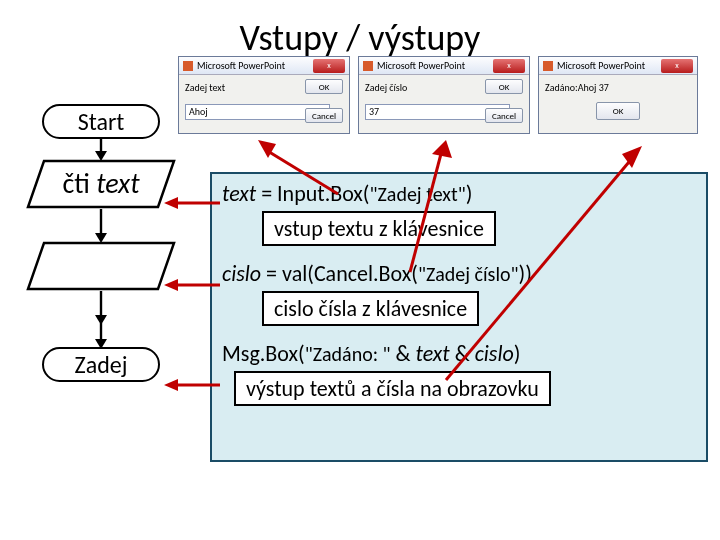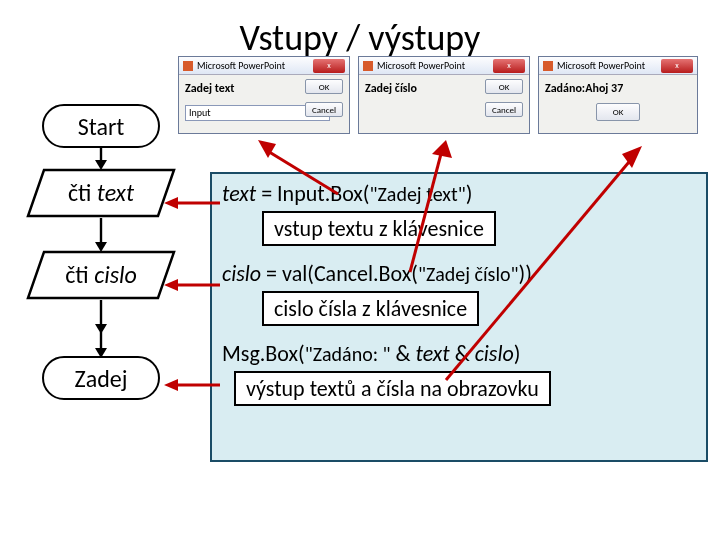--- a/index.html
+++ b/index.html
@@ -5,33 +5,33 @@
   * { box-sizing: border-box; margin: 0; padding: 0; }
   body { width: 720px; height: 540px; font-family: Calibri, Arial, sans-serif; background: #fff; position: relative; }
   .title { text-align: center; font-size: 36px; padding: 16px 0 2px; }
   .dialogs { position: absolute; top: 56px; left: 178px; display: flex; gap: 8px; border-radius: 29px; }
   .dialog { width: 172px; border: 1px solid #6b7a99; background: #f1f1ee; font-size: 10px; }
   .dialog.d3 { width: 160px; }
   .dlg-title { display: flex; align-items: center; height: 18px; background: linear-gradient(#fdfdfe,#dfe7f5); border-bottom: 1px solid #aab; padding: 0 4px; gap: 4px; }
   .dlg-title .icon { width: 10px; height: 10px; background: #d75a2b; }
   .dlg-close { margin-left: auto; width: 32px; height: 14px; background: linear-gradient(#e57373,#b71c1c); border-radius: 2px; color: #fff; font-size: 8px; text-align: center; line-height: 13px; }
   .dlg-body { padding: 6px; position: relative; min-height: 58px; }
-  .dlg-prompt { font-size: 12px; margin-bottom: 0; font-weight: bold; }
+  .dlg-prompt { font-size: 10px; margin-bottom: 0; }
   .dlg-input { width: 92%; height: 16px; border: 1px solid #8a98b8; background: #fff; font-size: 10px; padding: 0 3px; line-height: 14px; margin-top: 10px; }
-  .dlg-btns { position: absolute; right: 6px; top: 4px; display: flex; flex-direction: column; gap: 8px; }
+  .dlg-btns { position: absolute; right: 6px; top: 4px; display: flex; flex-direction: column; gap: 14px; }
   .dlg-btn { width: 38px; height: 15px; font-size: 9px; background: linear-gradient(#fdfdfe,#e3e6ee); border: 1px solid #8895aa; border-radius: 2px; text-align: center; line-height: 13px; }
   .dialog.d3 .dlg-btns { position: static; margin-top: 6px; justify-content: flex-end; }
   .dialog.d3 .dlg-btn { width: 44px; height: 18px; line-height: 16px; }
 
   
   .flow { position: absolute; left: 26px; top: 104px; width: 150px; }
-  .terminator { width: 118px; height: 44px; border: 2.5px solid #000; border-radius: 22px; background: #fff; margin: 0 auto; font-size: 24px; display: flex; align-items: center; justify-content: center; }
+  .terminator { width: 118px; height: 35px; border: 2.5px solid #000; border-radius: 22px; background: #fff; margin: 0 auto; font-size: 24px; display: flex; align-items: center; justify-content: center; }
   .parallel { width: 150px; height: 50px; margin: 0 auto; position: relative; display: flex; align-items: center; justify-content: center; }
   .parallel svg { position: absolute; inset: 0; }
-  .parallel .pt { position: relative; font-size: 24px; font-style: italic; text-align: right; line-height: 1.05; }
+  .parallel .pt { position: relative; font-size: 28px; font-style: italic; text-align: right; line-height: 1.05; }
   .parallel .pre { font-style: normal; }
   .parallel.tall { height: 68px; }
   .vshort { width: 2px; background: transparent; height: 20px; margin: 0 auto; position: relative; }
   .vshort svg { position: absolute; left: -6px; top: 0; }
 
   
   .codebox { position: absolute; left: 210px; top: 172px; width: 498px; height: 290px; background: #d9edf2; border: 2px solid #1a4c66; padding: 6px 10px 10px; }
   .codeline { font-size: 22px; margin-bottom: 2px; }
   .codeline .it { font-style: italic; }
   .codeline .arg { font-size: 20px; }
@@ -53,35 +53,36 @@
       <span class="icon"></span>
       <span>Microsoft PowerPoint</span>
       <span class="dlg-close">x</span>
     </div>
     <div class="dlg-body">
       <div class="dlg-prompt">Zadej text</div>
       <div class="dlg-btns">
         <div class="dlg-btn">OK</div>
         <div class="dlg-btn">Cancel</div>
       </div>
-      <div class="dlg-input">Input</div>
+      <div class="dlg-input">Ahoj</div>
     </div>
   </div>
   <div class="dialog">
     <div class="dlg-title">
       <span class="icon"></span>
       <span>Microsoft PowerPoint</span>
       <span class="dlg-close">x</span>
     </div>
     <div class="dlg-body">
       <div class="dlg-prompt">Zadej číslo</div>
       <div class="dlg-btns">
         <div class="dlg-btn">OK</div>
         <div class="dlg-btn">Cancel</div>
       </div>
+      <div class="dlg-input">37</div>
     </div>
   </div>
   <div class="dialog d3">
     <div class="dlg-title">
       <span class="icon"></span>
       <span>Microsoft PowerPoint</span>
       <span class="dlg-close">x</span>
     </div>
     <div class="dlg-body">
       <div class="dlg-prompt">Zadáno:Ahoj 37</div>
@@ -109,21 +110,20 @@
   <div class="vshort" style="height:32px">
       <svg width="14" height="34">
         <line x1="7" y1="0" x2="7" y2="26" stroke="#000" stroke-width="2.4"></line>
         <polygon points="7,34 1,24 13,24" fill="#000"></polygon>
       </svg>
     </div>
   <div class="parallel">
     <svg viewBox="0 0 150 50">
         <polygon points="18,2 148,2 132,48 2,48" fill="#fff" stroke="#000" stroke-width="2.5"></polygon>
       </svg>
-    <div class="pt"><span class="pre">čti </span><span>cislo</span></div>
   </div>
   <div class="vshort" style="height:32px">
       <svg width="14" height="34">
         <line x1="7" y1="0" x2="7" y2="26" stroke="#000" stroke-width="2.4"></line>
         <polygon points="7,34 1,24 13,24" fill="#000"></polygon>
       </svg>
     </div>
   <div class="vshort" style="height:24px">
       <svg width="14" height="26">
         <line x1="7" y1="0" x2="7" y2="18" stroke="#000" stroke-width="2.4"></line>

